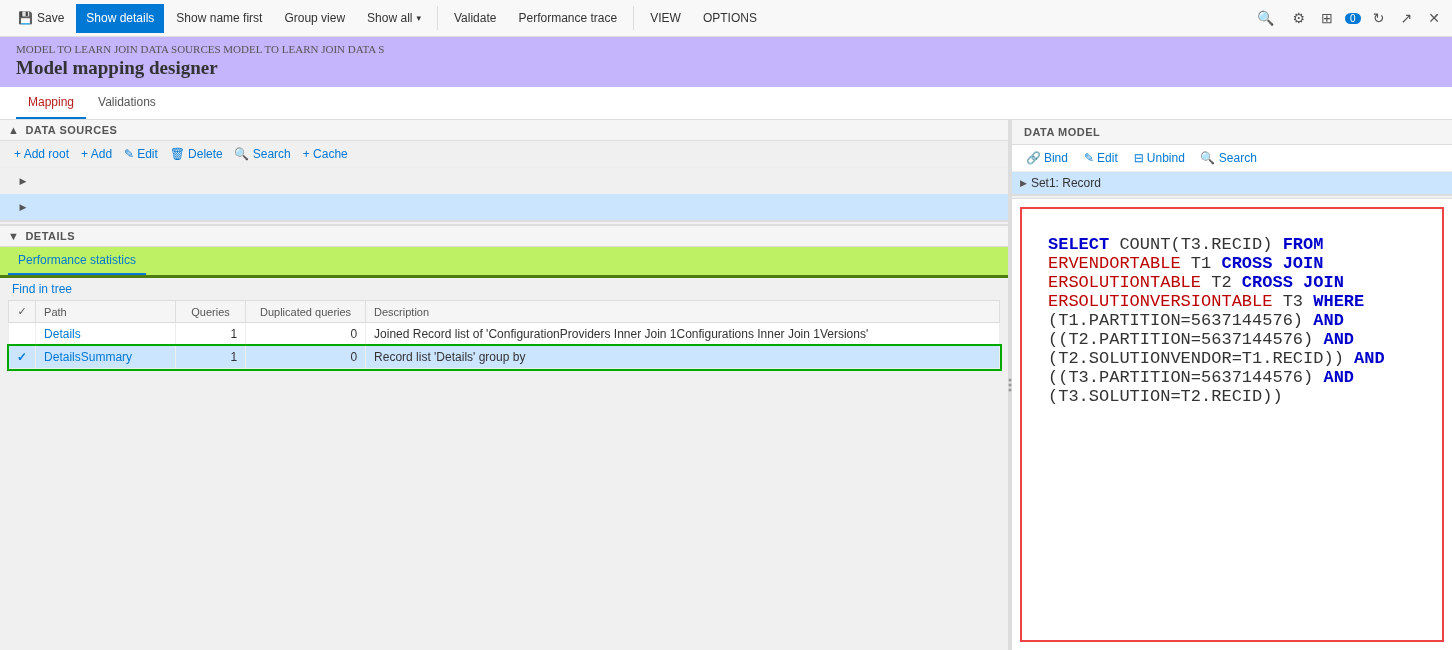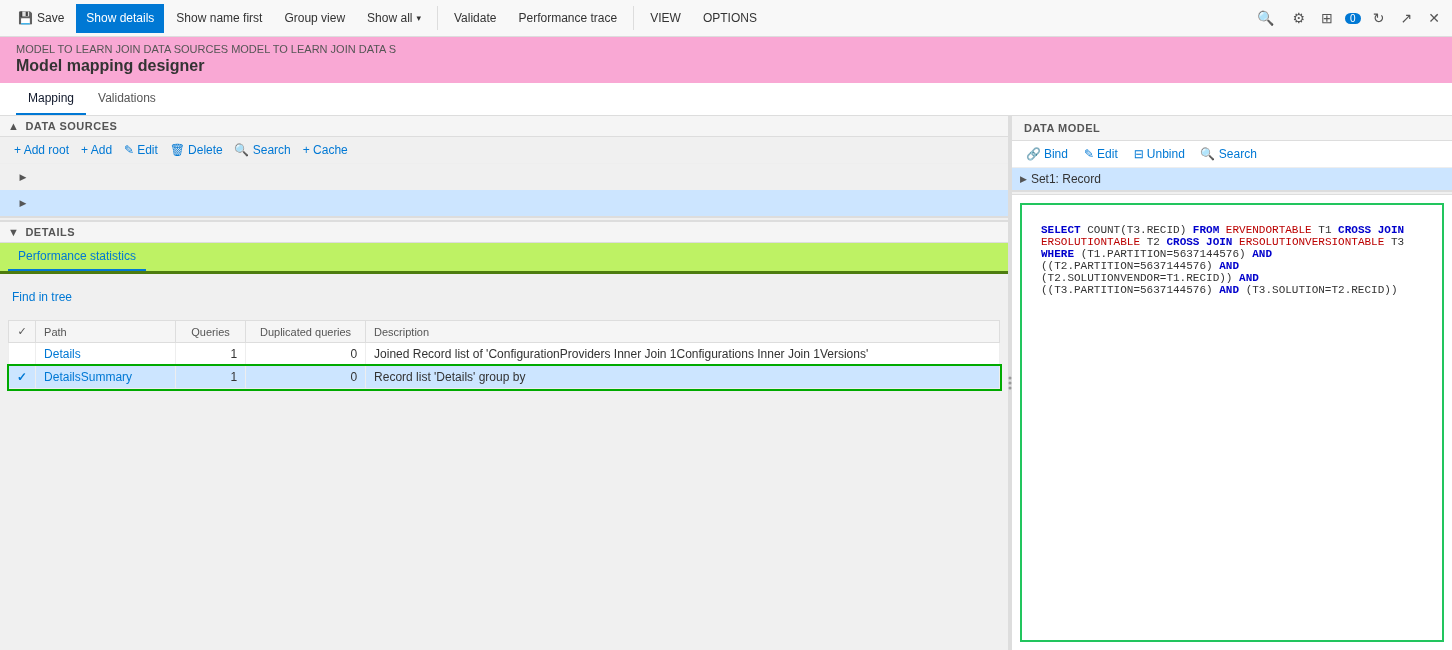--- a/index.html
+++ b/index.html
@@ -20,28 +20,28 @@
     .toolbar-separator { width: 1px; height: 24px; background: #ddd; margin: 0 4px; }
     .toolbar-search { margin-left: auto; }
     .toolbar-icons { display: flex; gap: 8px; margin-left: 8px; align-items: center; }
     .toolbar-icon-btn { background: none; border: none; cursor: pointer; font-size: 14px; color: #555; padding: 4px; }
     .dropdown-arrow { font-size: 9px; }
 
     
     .main-container { display: flex; flex-direction: column; height: calc(650px - 37px); }
 
     
-    .breadcrumb-area { padding: 6px 16px 0; background: #f9a8d4; }
+    .breadcrumb-area { padding: 6px 16px 0; background: #c4b5fd; font-family: Liberation Serif, serif; }
     .breadcrumb-text { font-size: 11px; color: #555; }
-    .page-title { font-size: 16px; font-weight: 600; color: #333; padding: 2px 0 8px; }
+    .page-title { font-size: 19px; font-weight: 600; color: #333; padding: 2px 0 8px; }
 
     
     .tabs-bar { display: flex; padding: 0 16px; background: #fff; border-bottom: 1px solid #ddd; }
     .tab { padding: 8px 12px; cursor: pointer; font-size: 12px; color: #555; border-bottom: 2px solid transparent; }
-    .tab.active { color: #0f172a; border-bottom: 2px solid #0078d4; }
+    .tab.active { color: #b91c1c; border-bottom: 2px solid #0078d4; }
 
     
     .content-area { display: flex; flex: 1; overflow: hidden; }
 
     
     .ds-section { flex: 0 0 auto; border-bottom: 1px solid #ddd; }
     .section-header { display: flex; align-items: center; padding: 4px 8px; background: #f5f5f5; font-size: 11px; font-weight: 600; color: #555; letter-spacing: 0.5px; border-bottom: 1px solid #ddd; }
     .section-header-icon { margin-right: 6px; cursor: pointer; }
 
     
@@ -59,21 +59,21 @@
     .splitter-h { height: 4px; background: #f0f0f0; border-top: 1px solid #ddd; border-bottom: 1px solid #ddd; cursor: ns-resize; }
 
     
     .details-section { flex: 1; display: flex; flex-direction: column; overflow: hidden; }
     .details-section-header { display: flex; align-items: center; padding: 4px 8px; background: #f5f5f5; font-size: 11px; font-weight: 600; color: #555; letter-spacing: 0.5px; border-bottom: 1px solid #ddd; border-top: 1px solid #ddd; }
 
     
     .perf-tabs { display: flex; padding: 0 8px; border-bottom: 3px solid #4d7c0f; background: #bef264; }
     .perf-tab { padding: 6px 10px; font-size: 12px; cursor: pointer; color: #0078d4; border-bottom: 2px solid #0078d4; }
 
-    .find-in-tree { padding: 16px 12px; }
+    .find-in-tree { padding: 4px 12px; }
     .find-link { color: #0078d4; font-size: 12px; cursor: pointer; text-decoration: none; }
 
     
     .perf-table { width: 100%; border-collapse: collapse; font-size: 12px; }
     .perf-table th { background: #f5f5f5; border: 1px solid #ddd; padding: 4px 8px; text-align: left; font-weight: 400; color: #555; font-size: 11px; white-space: nowrap; }
     .perf-table th.right { text-align: center; }
     .perf-table td { border: 1px solid #eee; padding: 4px 8px; vertical-align: middle; }
     .perf-table td.right { text-align: right; }
     .perf-table .check-col { width: 24px; text-align: center; }
     .perf-table .path-col { width: 140px; }
@@ -84,21 +84,21 @@
     .check-blue { color: #0078d4; font-weight: bold; }
     .table-wrapper { overflow: auto; }
     .dm-header { font-size: 11px; font-weight: 600; color: #555; padding: 6px 12px; letter-spacing: 0.5px; border-bottom: 1px solid #ddd; background: #f5f5f5; }
     .dm-toolbar { display: flex; align-items: center; padding: 4px 8px; gap: 4px; border-bottom: 1px solid #eee; }
     .dm-btn { display: flex; align-items: center; gap: 3px; padding: 2px 6px; background: none; border: none; cursor: pointer; font-size: 12px; color: #0078d4; }
     .root-def { padding: 4px 12px; font-size: 11px; color: #666; border-bottom: 1px solid #eee; }
     .dm-tree-item { display: flex; align-items: center; padding: 4px 8px; cursor: pointer; font-size: 12px; background: #cce5ff; }
     .dm-tree-item .expand-icon { margin-right: 4px; font-size: 9px; color: #555; }
 
     
-    .sql-preview { flex: 1; margin: 8px; padding: 19px; border: 2px solid #22c55e; background: #fff; font-family: 'Courier New', monospace; font-size: 11px; overflow: auto; color: #333; }
+    .sql-preview { flex: 1; margin: 8px; padding: 26px; border: 2px solid #ef4444; background: #fff; font-family: 'Courier New', monospace; font-size: 17px; overflow: auto; color: #333; }
     .sql-keyword { color: #0000cc; font-weight: bold; }
     .sql-table { color: #b00; }
 
     
     .v-splitter { width: 4px; background: #ddd; cursor: ew-resize; position: relative; }
     .v-splitter-handle { position: absolute; top: 50%; left: 50%; transform: translate(-50%, -50%); display: flex; flex-direction: column; gap: 2px; }
     .v-splitter-dot { width: 3px; height: 3px; background: #999; border-radius: 50%; }
 
     .content-middle { flex: 1; display: flex; flex-direction: column; overflow: hidden; }
 

